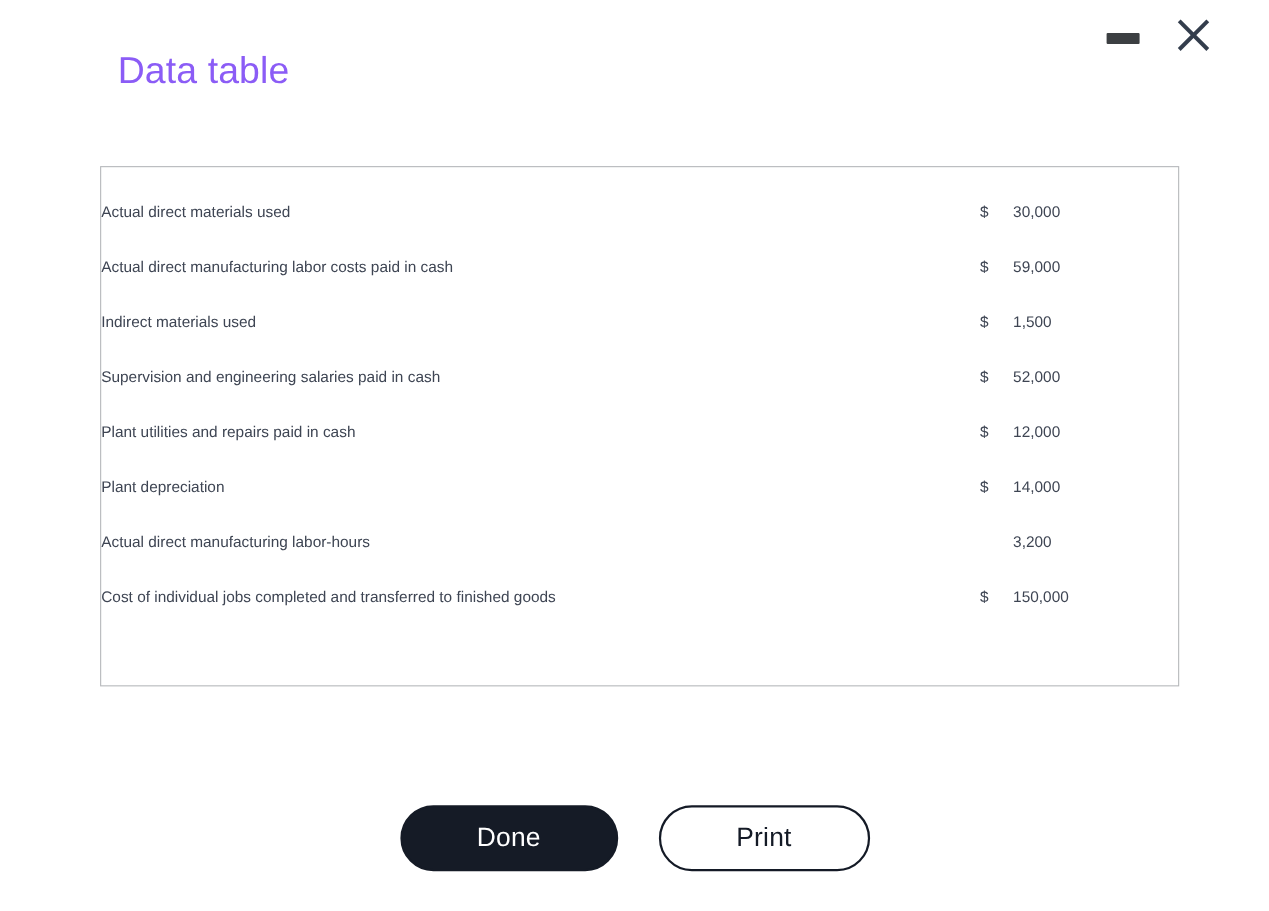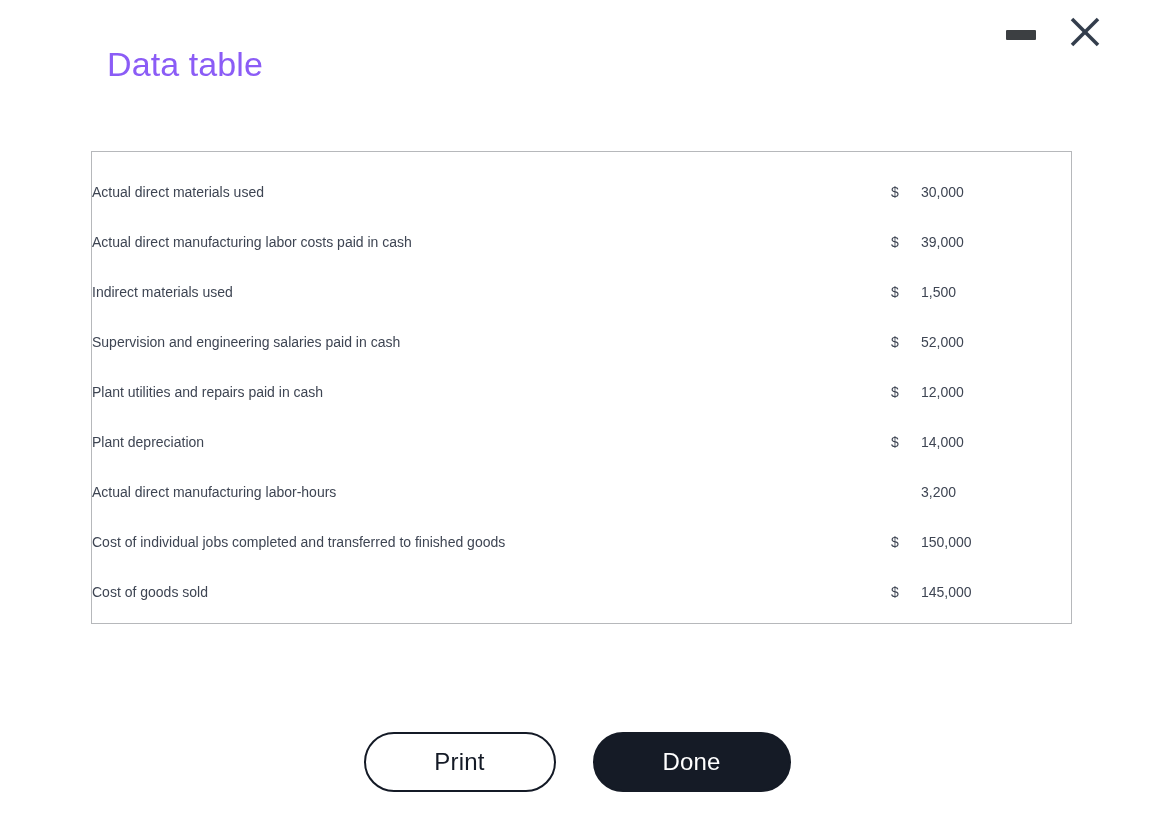--- a/index.html
+++ b/index.html
@@ -177,21 +177,21 @@
   <table class="data-table">
     <tbody>
       <tr class="data-row">
         <td class="cell-label">Actual direct materials used</td>
         <td class="cell-currency">$</td>
         <td class="cell-value">30,000</td>
       </tr>
       <tr class="data-row">
         <td class="cell-label">Actual direct manufacturing labor costs paid in cash</td>
         <td class="cell-currency">$</td>
-        <td class="cell-value">39,000</td>
+        <td class="cell-value">59,000</td>
       </tr>
       <tr class="data-row">
         <td class="cell-label">Indirect materials used</td>
         <td class="cell-currency">$</td>
         <td class="cell-value">1,500</td>
       </tr>
       <tr class="data-row">
         <td class="cell-label">Supervision and engineering salaries paid in cash</td>
         <td class="cell-currency">$</td>
         <td class="cell-value">52,000</td>
@@ -209,25 +209,20 @@
       <tr class="data-row">
         <td class="cell-label">Actual direct manufacturing labor-hours</td>
         <td class="cell-currency"></td>
         <td class="cell-value">3,200</td>
       </tr>
       <tr class="data-row">
         <td class="cell-label">Cost of individual jobs completed and transferred to finished goods</td>
         <td class="cell-currency">$</td>
         <td class="cell-value">150,000</td>
       </tr>
-      <tr class="data-row">
-        <td class="cell-label">Cost of goods sold</td>
-        <td class="cell-currency">$</td>
-        <td class="cell-value">145,000</td>
-      </tr>
     </tbody>
   </table>
 </div>
 
 <div class="button-bar">
+  <button class="btn btn-primary">Done</button>
   <button class="btn btn-secondary">Print</button>
-  <button class="btn btn-primary">Done</button>
 </div>
 
 </body></html>

